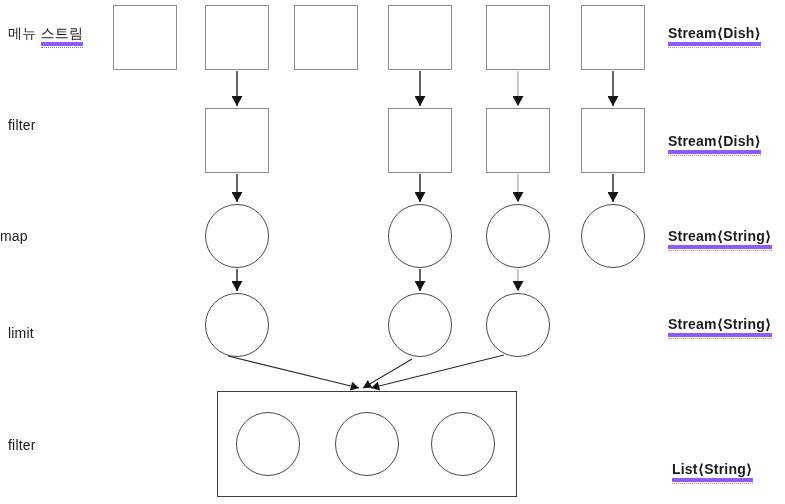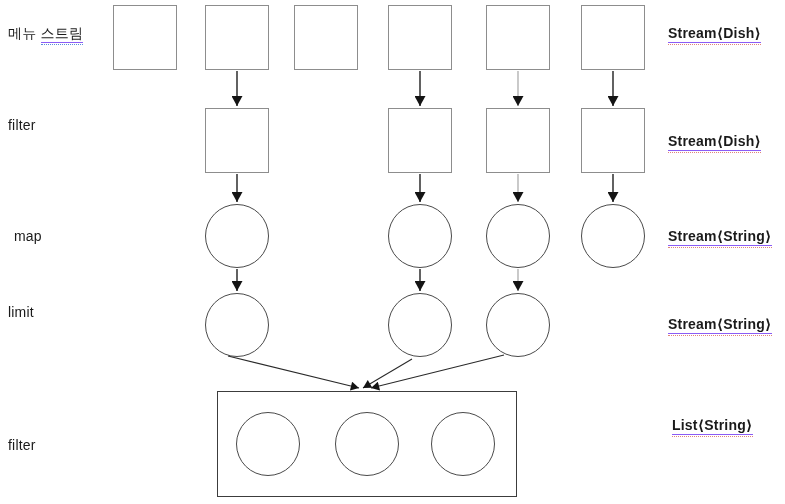--- a/index.html
+++ b/index.html
@@ -20,21 +20,21 @@
     position: absolute;
     height: 18px;
     line-height: 18px;
     font-size: 14px;
     color: #1a1a1a;
     white-space: nowrap;
     letter-spacing: 0.2px;
   }
   .u-spell-red  { display: inline-block; border-bottom: 1px dotted #e0837d; padding-bottom: 1px; line-height: 17px; font-weight: bold; }
   .u-spell-blue { display: inline-block; border-bottom: 1px dotted #5b8dd9; padding-bottom: 1px; line-height: 17px; }
-  .u-solid      { display: inline-block; border-bottom: 1px solid #8b5cf6; }
+  .u-solid      { display: inline-block; border-bottom: 4px solid #8b5cf6; }
 </style>
 </head>
 <body>
 
 <div class="canvas">
 
   <div class="shape sq" style="left:113px; top:5px;"></div>
   <div class="shape sq" style="left:205px; top:5px;"></div>
   <div class="shape sq" style="left:294px; top:5px;"></div>
   <div class="shape sq" style="left:388px; top:5px;"></div>
@@ -86,33 +86,33 @@
 
     <line x1="228" y1="356" x2="359" y2="388" stroke="#2a2a2a" stroke-width="1.1" marker-end="url(#ah-sm)"></line>
     <line x1="412" y1="359" x2="363" y2="388" stroke="#2a2a2a" stroke-width="1.1" marker-end="url(#ah-sm)"></line>
     <line x1="504" y1="355" x2="371" y2="388" stroke="#2a2a2a" stroke-width="1.1" marker-end="url(#ah-sm)"></line>
   </svg>
 
   <div class="lbl" style="left:8px; top:24px;">
     <span>메뉴 </span><span class="u-spell-blue"><span class="u-solid">스트림</span></span>
   </div>
   <div class="lbl" style="left:8px; top:116px;">filter</div>
-  <div class="lbl" style="left:14px; top:227px;">map</div>
-  <div class="lbl" style="left:8px; top:303px;">limit</div>
+  <div class="lbl" style="left:0; top:227px;">map</div>
+  <div class="lbl" style="left:8px; top:324px;">limit</div>
   <div class="lbl" style="left:8px; top:436px;">filter</div>
 
   <div class="lbl" style="left:668px; top:24px;">
     <span class="u-spell-red"><span class="u-solid">Stream⟨Dish⟩</span></span>
   </div>
   <div class="lbl" style="left:668px; top:132px;">
     <span class="u-spell-red"><span class="u-solid">Stream⟨Dish⟩</span></span>
   </div>
   <div class="lbl" style="left:668px; top:227px;">
     <span class="u-spell-red"><span class="u-solid">Stream⟨String⟩</span></span>
   </div>
   <div class="lbl" style="left:668px; top:315px;">
     <span class="u-spell-red"><span class="u-solid">Stream⟨String⟩</span></span>
   </div>
-  <div class="lbl" style="left:672px; top:416px;">
+  <div class="lbl" style="left:672px; top:460px;">
     <span class="u-spell-red"><span class="u-solid">List⟨String⟩</span></span>
   </div>
 
 </div>
 
 </body></html>

